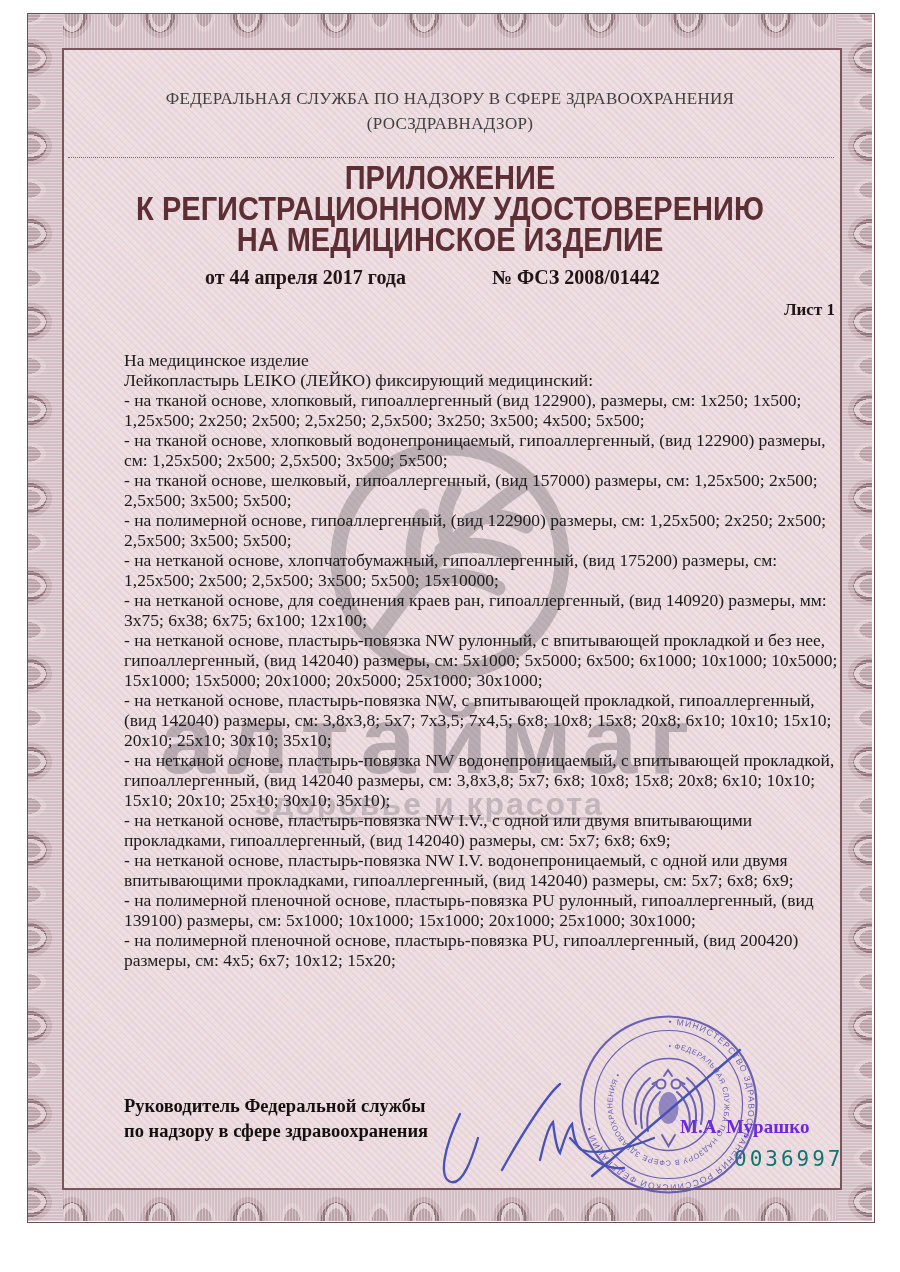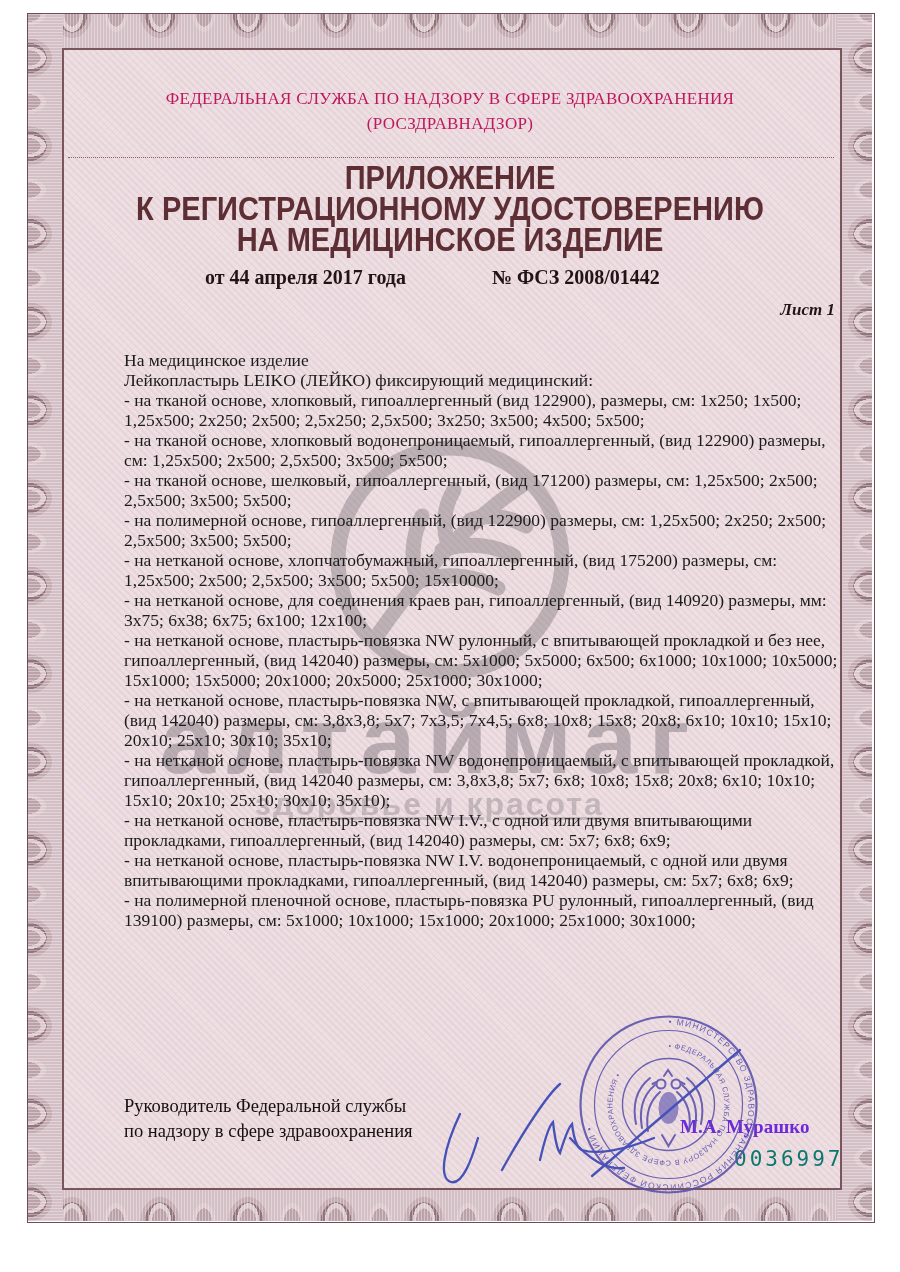--- a/index.html
+++ b/index.html
@@ -39,36 +39,36 @@
     background-position:0 0, 0 22px, 0 0;}
   
   .inner{position:absolute;left:62px;top:48px;width:776px;height:1138px;
     border:2px solid #7b555c;
     background-color:#ecdfe5;
     background-image:
       repeating-linear-gradient(45deg, rgba(223,182,208,.30) 0 2px, rgba(0,0,0,0) 2px 5px),
       repeating-linear-gradient(-45deg, rgba(236,222,165,.22) 0 2px, rgba(0,0,0,0) 2px 6px);}
   
   .hdr{position:absolute;left:62px;top:86px;width:776px;text-align:center;
-       color:#be185d;font-size:17px;line-height:25px;letter-spacing:.3px;}
+       color:#404040;font-size:17px;line-height:25px;letter-spacing:.3px;}
   .rule{position:absolute;left:68px;top:157px;width:766px;border-top:1px dotted #8a6168;}
   .title{position:absolute;left:62px;top:162px;width:776px;text-align:center;
          color:#5d2f35;font-family:"Liberation Sans", sans-serif;font-weight:700;
          font-size:33px;line-height:31px;transform:scaleX(.88);}
   .dateline{position:absolute;left:0;top:266px;width:900px;color:#201417;
             font-weight:700;font-size:20px;}
   .dateline .d{position:absolute;left:205px;top:0;}
   .dateline .n{position:absolute;left:492px;top:0;}
   .sheetno{position:absolute;left:0;top:300px;width:835px;text-align:right;
-           font-weight:700;font-size:17px;color:#201417;font-style:italic;}
+           font-weight:700;font-size:17px;color:#201417;}
   .body{position:absolute;left:124px;top:350px;width:716px;color:#1b1b1b;
         font-size:17.5px;line-height:20px;}
   .body p{margin:0;}
   .body .bold{font-weight:400;}
-  .foot{position:absolute;left:124px;top:1094px;color:#14100f;font-weight:400;
+  .foot{position:absolute;left:124px;top:1094px;color:#14100f;font-weight:700;
         font-size:18.5px;line-height:25px;}
   .signer{position:absolute;left:680px;top:1116px;color:#6d28d9;font-weight:700;font-size:19px;}
   .serial{position:absolute;left:734px;top:1147px;color:#0f766e;
           font-family:"DejaVu Sans Mono", monospace;font-size:21px;letter-spacing:3px;}
   
   .wm-brand{position:absolute;left:160px;top:686px;width:700px;color:rgba(112,106,112,.42);
             font-family:"Liberation Sans", sans-serif;font-weight:700;font-size:95px;
             letter-spacing:11px;transform:scaleX(1.04);transform-origin:left;white-space:nowrap;}
   .wm-tag{position:absolute;left:255px;top:786px;color:rgba(128,122,128,.38);
           font-family:"Liberation Sans", sans-serif;font-weight:700;font-size:32px;letter-spacing:2px;text-decoration:underline;}
@@ -120,30 +120,31 @@
     <span class="d">от  44 апреля 2017 года</span>
     <span class="n">№  ФСЗ 2008/01442</span>
   </div>
   <div class="sheetno">Лист  1</div>
 
   <div class="body">
     <p>На медицинское изделие</p>
     <p class="bold">Лейкопластырь LEIKO (ЛЕЙКО) фиксирующий медицинский:</p>
     <p>- на тканой основе, хлопковый, гипоаллергенный (вид 122900), размеры, см: 1х250; 1х500; 1,25х500; 2х250; 2х500; 2,5х250; 2,5х500; 3х250; 3х500; 4х500; 5х500;</p>
     <p>- на тканой основе, хлопковый водонепроницаемый, гипоаллергенный, (вид 122900) размеры, см: 1,25х500; 2х500; 2,5х500; 3х500; 5х500;</p>
-    <p>- на тканой основе, шелковый, гипоаллергенный, (вид 171200) размеры, см: 1,25х500; 2х500; 2,5х500; 3х500; 5х500;</p>
+    <p>- на тканой основе, шелковый, гипоаллергенный, (вид 157000) размеры, см: 1,25х500; 2х500; 2,5х500; 3х500; 5х500;</p>
     <p>- на полимерной основе, гипоаллергенный, (вид 122900) размеры, см: 1,25х500; 2х250; 2х500; 2,5х500; 3х500; 5х500;</p>
     <p>- на нетканой основе, хлопчатобумажный, гипоаллергенный, (вид 175200) размеры, см: 1,25х500; 2х500; 2,5х500; 3х500; 5х500; 15х10000;</p>
     <p>- на нетканой основе, для соединения краев ран, гипоаллергенный, (вид 140920) размеры, мм: 3х75; 6х38; 6х75; 6х100; 12х100;</p>
     <p>- на нетканой основе, пластырь-повязка NW рулонный, с впитывающей прокладкой и без нее, гипоаллергенный, (вид 142040) размеры, см: 5х1000; 5х5000; 6х500; 6х1000; 10х1000; 10х5000; 15х1000; 15х5000; 20х1000; 20х5000; 25х1000; 30х1000;</p>
     <p>- на нетканой основе, пластырь-повязка NW, с впитывающей прокладкой, гипоаллергенный, (вид 142040) размеры, см: 3,8х3,8; 5х7; 7х3,5; 7х4,5; 6х8; 10х8; 15х8; 20х8; 6х10; 10х10; 15х10; 20х10; 25х10; 30х10; 35х10;</p>
     <p>- на нетканой основе, пластырь-повязка NW водонепроницаемый, с впитывающей прокладкой, гипоаллергенный, (вид 142040 размеры, см: 3,8х3,8; 5х7; 6х8; 10х8; 15х8; 20х8; 6х10; 10х10; 15х10; 20х10; 25х10; 30х10; 35х10);</p>
     <p>- на нетканой основе, пластырь-повязка NW I.V., с одной или двумя впитывающими прокладками, гипоаллергенный, (вид 142040) размеры, см: 5х7; 6х8; 6х9;</p>
     <p>- на нетканой основе, пластырь-повязка NW I.V. водонепроницаемый, с одной или двумя впитывающими прокладками, гипоаллергенный, (вид 142040) размеры, см: 5х7; 6х8; 6х9;</p>
     <p>- на полимерной пленочной основе, пластырь-повязка PU рулонный, гипоаллергенный, (вид 139100) размеры, см: 5х1000; 10х1000; 15х1000; 20х1000; 25х1000; 30х1000;</p>
+    <p>- на полимерной пленочной основе, пластырь-повязка PU, гипоаллергенный, (вид 200420) размеры, см: 4х5; 6х7; 10х12; 15х20;</p>
   </div>
 
   <div class="foot">
     <div>Руководитель Федеральной службы</div>
     <div>по надзору в сфере здравоохранения</div>
   </div>
   <div class="signer">М.А. Мурашко</div>
   <div class="serial">0036997</div>
 
   <svg class="stamp" viewBox="0 0 185 185">

